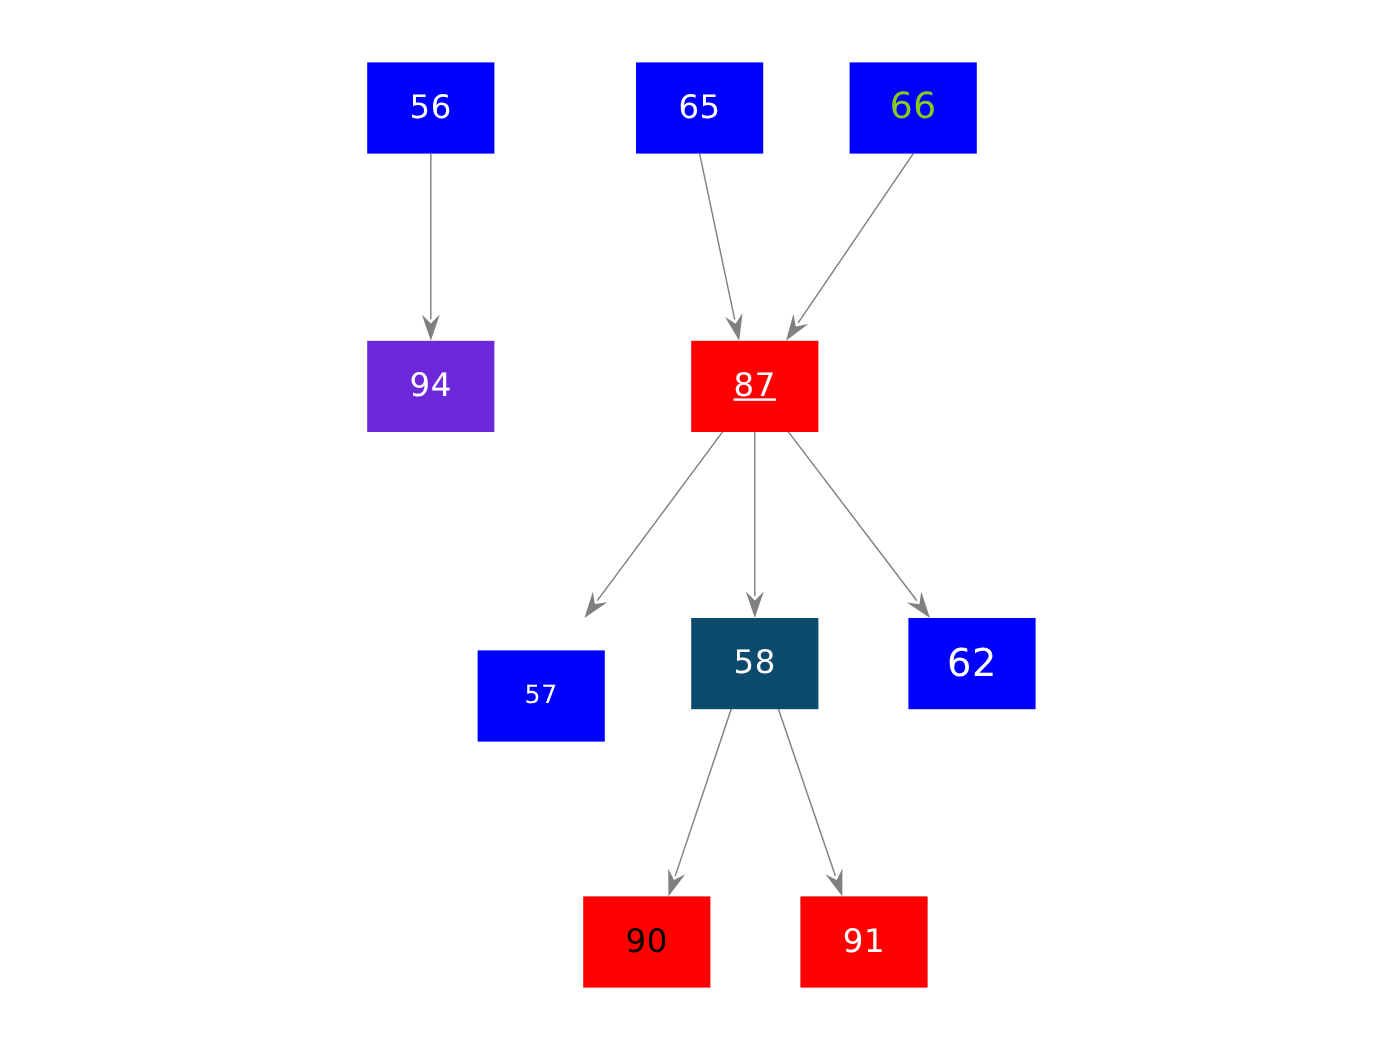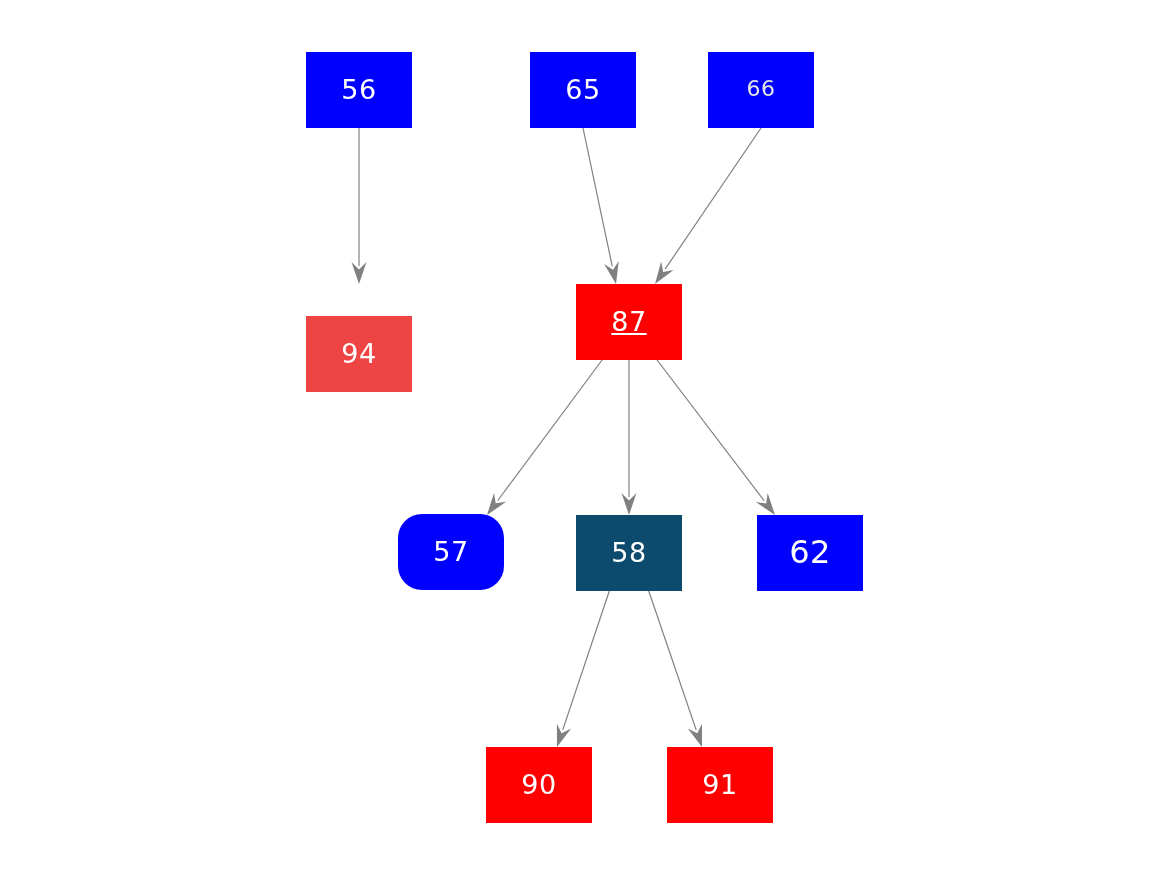--- a/index.html
+++ b/index.html
@@ -83,39 +83,39 @@
       </g>
     </svg>
 
   <div id="node-layer">
       <div class="node" style="left: 306px; top: 52px; width: 106px; height: 76px; background: rgb(0, 0, 255); font-size: 27px; color: rgb(255, 255, 255);">
         <span class="node-label">56</span>
       </div>
       <div class="node" style="left: 530px; top: 52px; width: 106px; height: 76px; background: rgb(0, 0, 255); font-size: 27px; color: rgb(255, 255, 255);">
         <span class="node-label">65</span>
       </div>
-      <div class="node" style="left: 708px; top: 52px; width: 106px; height: 76px; background: rgb(0, 0, 255); font-size: 22px; color: #e5e5e5;">
+      <div class="node" style="left: 708px; top: 52px; width: 106px; height: 76px; background: rgb(0, 0, 255); font-size: 30px; color: #84cc16;">
         <span class="node-label">66</span>
       </div>
-      <div class="node" style="left: 306px; top: 284px; width: 106px; height: 76px; background: #ef4444; font-size: 27px; color: rgb(255, 255, 255); margin-top: 32px;">
+      <div class="node" style="left: 306px; top: 284px; width: 106px; height: 76px; background: #6d28d9; font-size: 27px; color: rgb(255, 255, 255);">
         <span class="node-label">94</span>
       </div>
       <div class="node" style="left: 576px; top: 284px; width: 106px; height: 76px; background: rgb(254, 0, 0); font-size: 27px; color: rgb(255, 255, 255); text-decoration: underline;">
         <span class="node-label">87</span>
       </div>
-      <div class="node" style="left: 398px; top: 514px; width: 106px; height: 76px; background: rgb(0, 0, 255); font-size: 27px; color: rgb(255, 255, 255); border-radius: 24px;">
+      <div class="node" style="left: 398px; top: 542px; width: 106px; height: 76px; background: rgb(0, 0, 255); font-size: 21px; color: rgb(255, 255, 255);">
         <span class="node-label">57</span>
       </div>
       <div class="node" style="left: 576px; top: 515px; width: 106px; height: 76px; background: #0c4a6e; font-size: 27px; color: rgb(255, 255, 255);">
         <span class="node-label">58</span>
       </div>
       <div class="node" style="left: 757px; top: 515px; width: 106px; height: 76px; background: rgb(0, 0, 255); font-size: 32px; color: rgb(255, 255, 255);">
         <span class="node-label">62</span>
       </div>
-      <div class="node" style="left: 486px; top: 747px; width: 106px; height: 76px; background: rgb(254, 0, 0); font-size: 27px; color: #ffffff;">
+      <div class="node" style="left: 486px; top: 747px; width: 106px; height: 76px; background: rgb(254, 0, 0); font-size: 27px; color: #000000;">
         <span class="node-label">90</span>
       </div>
       <div class="node" style="left: 667px; top: 747px; width: 106px; height: 76px; background: rgb(254, 0, 0); font-size: 27px; color: #ffffff;">
         <span class="node-label">91</span>
       </div>
     </div>
 
 </div>
 
 </body></html>

